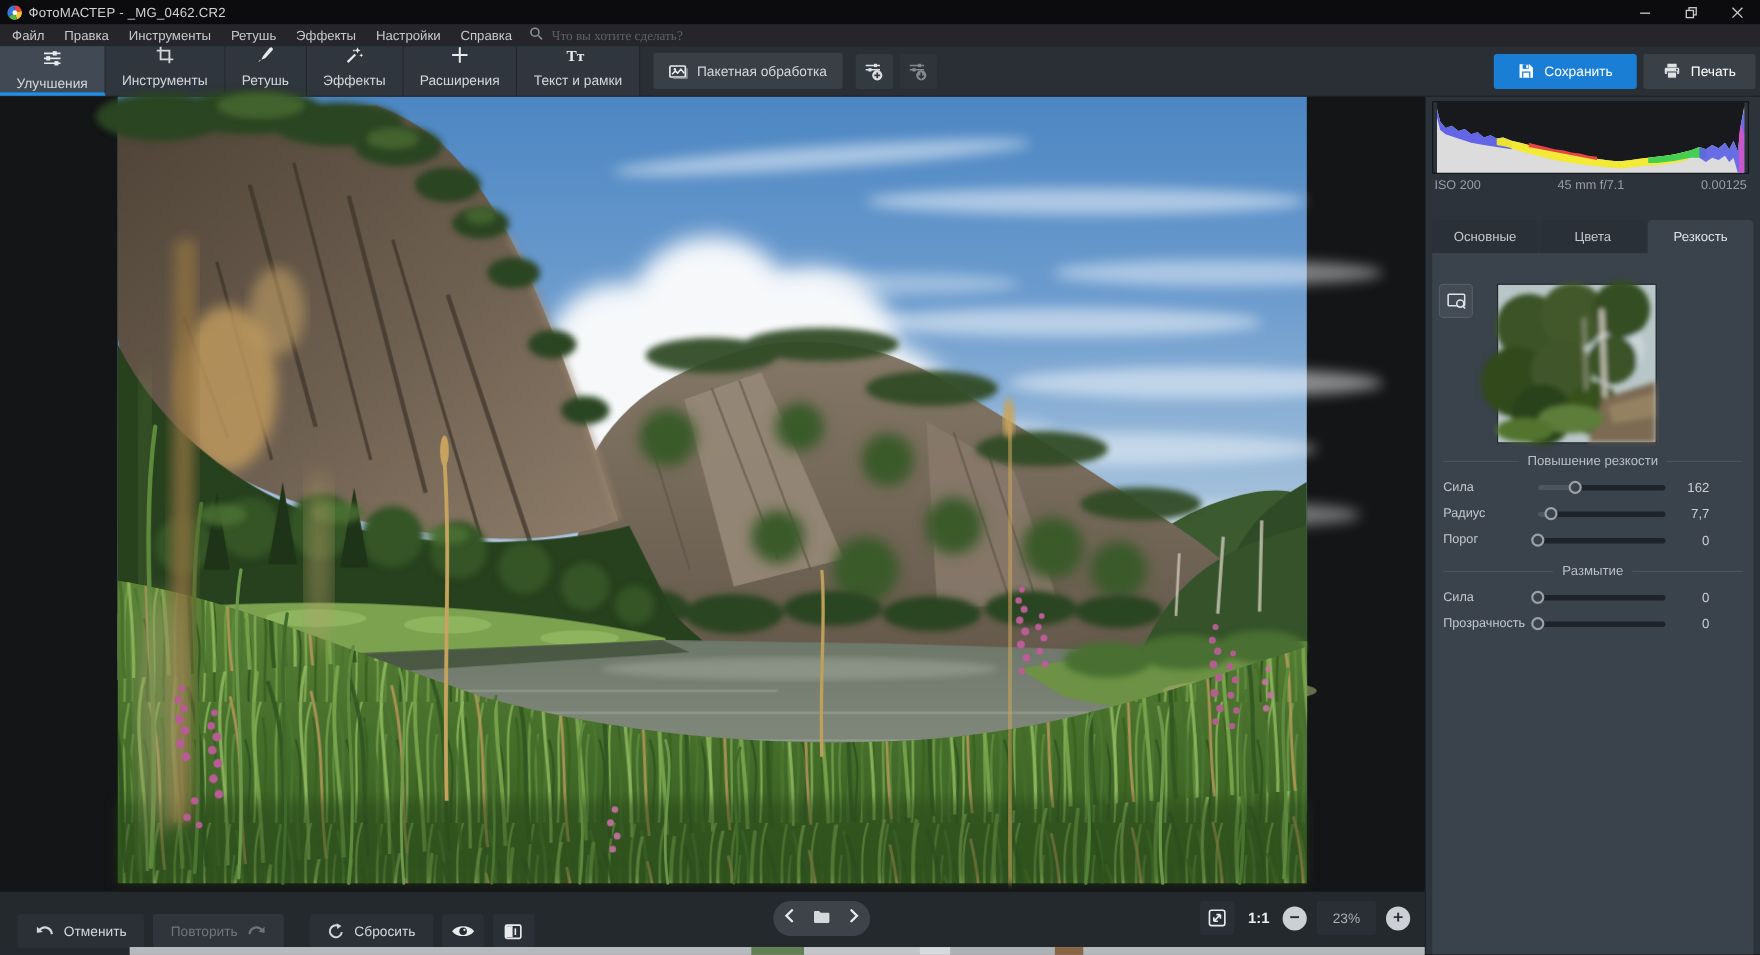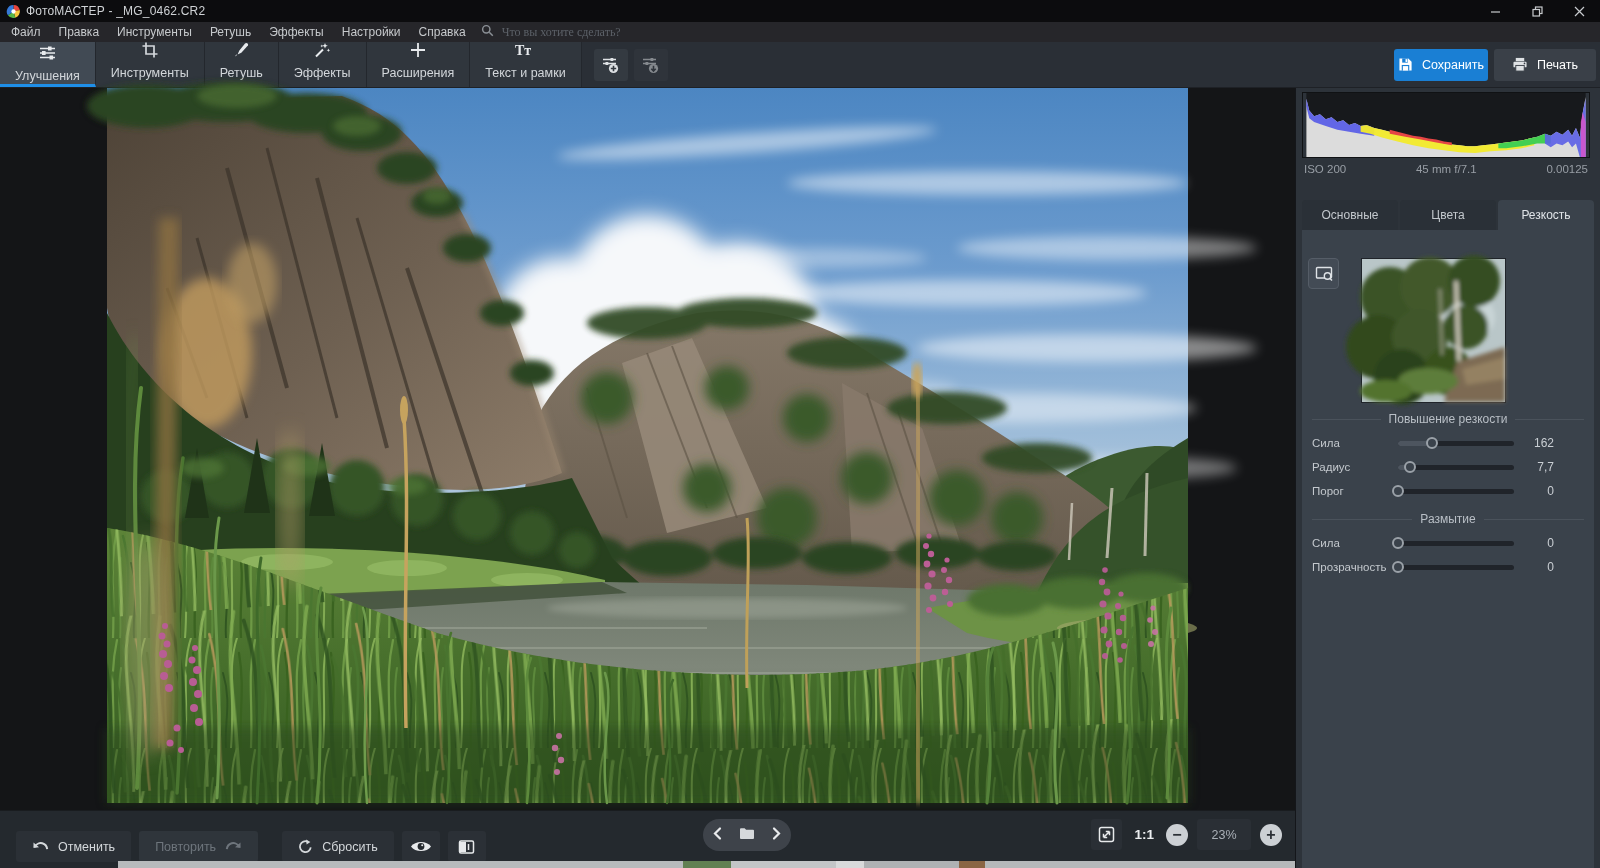--- a/index.html
+++ b/index.html
@@ -25,21 +25,21 @@
   .toolbar{height:46px;background:#2a2f36;border-bottom:1px solid #1e2126;display:flex;align-items:stretch;flex:0 0 46px;}
   .tt{display:flex;align-items:center;gap:8px;padding:0 15px;font-size:12.5px;color:#d3d7db;background:#30363d;border-right:1px solid #23272d;flex-direction:column;}
   .tt svg{flex:0 0 auto;}
   .tt.active{background:#414a54;border-bottom:3px solid #1f8fe8;padding-top:3px;}
   .tool-btn{display:flex;align-items:center;gap:8px;align-self:center;height:33px;margin-left:12px;padding:0 14px;
             background:#383f47;border-radius:3px;font-size:12.5px;color:#d3d7db;}
   .icon-sq{width:34px;height:32px;align-self:center;margin-left:12px;background:#343a41;border-radius:3px;
            display:flex;align-items:center;justify-content:center;}
   .icon-sq.dim{opacity:.5;margin-left:6px;}
   .tb-right{margin-left:auto;display:flex;align-items:center;gap:6px;padding-right:4px;}
-  .btn-save{display:flex;align-items:center;gap:9px;height:32px;padding:0 4px;background:#1a7fd4;border-radius:3px;color:#fff;font-size:12.5px;}
+  .btn-save{display:flex;align-items:center;gap:9px;height:32px;padding:0 22px;background:#1a7fd4;border-radius:3px;color:#fff;font-size:12.5px;}
   .btn-print{display:flex;align-items:center;gap:9px;height:32px;padding:0 18px;background:#3a4048;border-radius:3px;color:#ffffff;font-size:12.5px;}
 
   
   .main{flex:1;display:flex;min-height:0;}
   .left-col{width:1295px;display:flex;flex-direction:column;}
   .canvas{height:722px;position:relative;background:#141517;}
   .photo{position:absolute;left:107px;top:0;width:1081px;height:715px;}
   .photo svg{display:block;width:100%;height:100%;}
 
   
@@ -179,20 +179,29 @@
       <svg width="16" height="16" viewBox="0 0 16 16">
         <path d="M8,1 V15 M1,8 H15" stroke="#e8ebee" stroke-width="1.8"></path>
       </svg>
       <span>Расширения</span>
     </div>
     <div class="tt">
       <svg width="20" height="16" viewBox="0 0 20 16">
         <text x="0" y="13" font-family="Liberation Serif,serif" font-size="14" font-weight="bold" fill="#e8ebee">Tт</text>
       </svg>
       <span>Текст и рамки</span>
+    </div>
+    <div class="tool-btn">
+      <svg width="18" height="16" viewBox="0 0 18 16">
+        <rect x="1" y="3" width="14" height="10" rx="1" fill="none" stroke="#e8ebee" stroke-width="1.5"></rect>
+        <path d="M3,10.5 l3,-3 2,2 3,-3.5 3,3.5" stroke="#e8ebee" stroke-width="1.4" fill="none"></path>
+        <circle cx="5.5" cy="6" r="1.1" fill="#e8ebee"></circle>
+        <path d="M16.5,5 V14 H4" stroke="#9aa0a6" stroke-width="1.2" fill="none"></path>
+      </svg>
+      <span>Пакетная обработка</span>
     </div>
     <div class="icon-sq">
       <svg width="19" height="18" viewBox="0 0 19 18">
         <path d="M2,3.5 H15 M2,7.5 H15" stroke="#dfe2e5" stroke-width="1.4"></path>
         <rect x="9.5" y="2" width="2.8" height="3" fill="#dfe2e5"></rect>
           <rect x="4.5" y="6" width="2.8" height="3" fill="#dfe2e5"></rect>
         <circle cx="12.5" cy="12.5" r="4.6" fill="#dfe2e5"></circle>
         <path d="M12.5,9.8 V15.2 M9.8,12.5 H15.2" stroke="#343a41" stroke-width="1.6"></path>
       </svg>
     </div>

